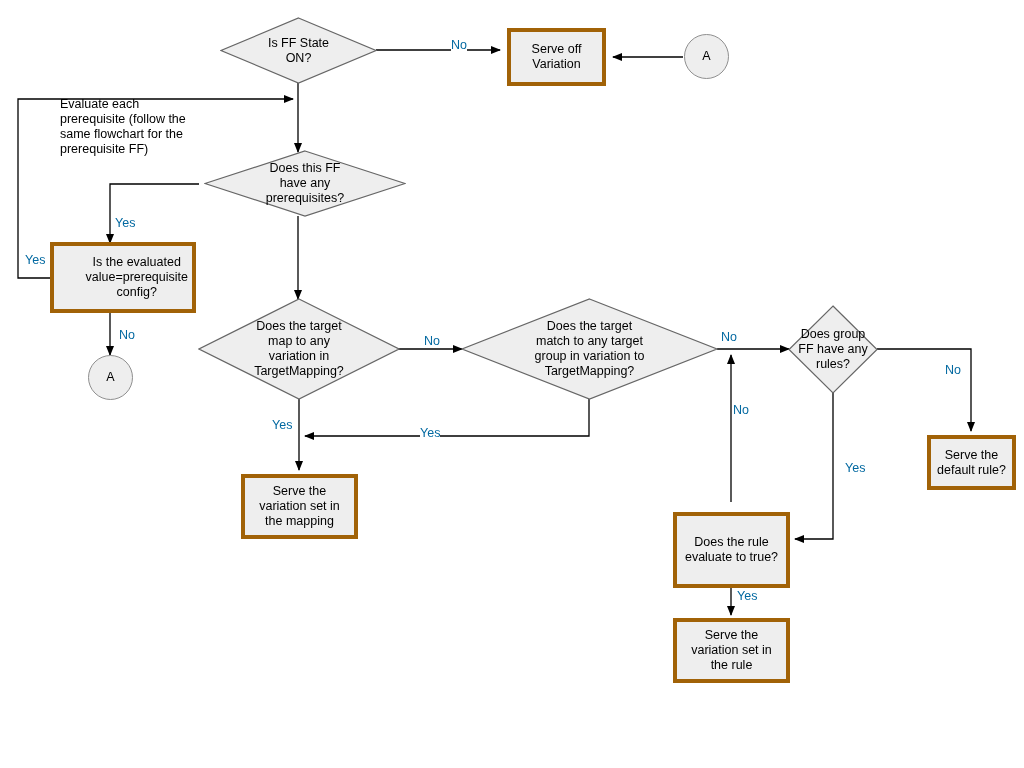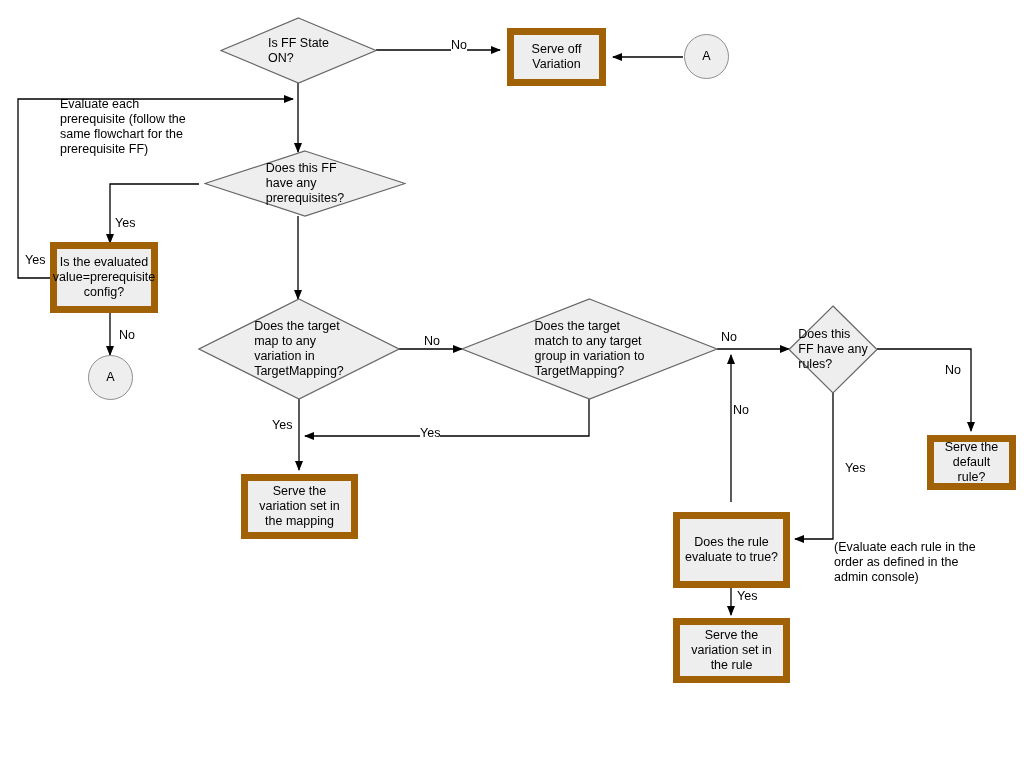--- a/index.html
+++ b/index.html
@@ -40,21 +40,21 @@
     line-height: 15px;
     z-index: 2;
   }
   .node .label {
     display: block;
     padding: 0 4px;
     white-space: pre-line;
   }
   .box {
     background: #eeeeee;
-    border: 7px solid #a16207;
+    border: 4px solid #a16207;
   }
   .circle {
     background: #eeeeee;
     border: 1px solid #8f8f8f;
     border-radius: 50%;
   }
   .diamond-wrap {
     position: absolute;
     z-index: 2;
   }
@@ -66,40 +66,41 @@
   }
   .diamond-wrap .label {
     position: absolute;
     left: 0;
     top: 0;
     width: 100%;
     height: 100%;
     display: flex;
     align-items: center;
     justify-content: center;
+    text-align: center;
     font-size: 12.5px;
     line-height: 15px;
     color: #000;
     white-space: pre-line;
   }
   .note {
     position: absolute;
     font-size: 12.5px;
     line-height: 15px;
     color: #000000;
     white-space: pre-line;
     z-index: 3;
     background: transparent;
     padding-left: 41px;
   }
   .edge-label {
     position: absolute;
     font-size: 12.5px;
     line-height: 14px;
-    color: #000000;
+    color: #0369a1;
     z-index: 3;
     background: #ffffff;
     white-space: nowrap;
   }
 </style>
 </head>
 <body>
 
 <div id="canvas">
 
@@ -177,31 +178,31 @@
     <div class="label">Does the target
 match to any target
 group in variation to
 TargetMapping?</div>
   </div>
 
   <div class="diamond-wrap" style="left:788px; top:305px; width:90px; height:89px;">
     <svg width="90" height="89" viewBox="0 0 90 89" xmlns="http://www.w3.org/2000/svg">
       <polygon points="45,1 89,44.5 45,88 1,44.5" fill="#eeeeee" stroke="#666666" stroke-width="1.2"></polygon>
     </svg>
-    <div class="label">Does this
+    <div class="label">Does group
 FF have any
 rules?</div>
   </div>
 
   <div class="node box" style="left:507px; top:28px; width:99px; height:58px;">
     <span class="label">Serve off
 Variation</span>
   </div>
 
-  <div class="node box" style="left:50px; top:242px; width:108px; height:71px;">
+  <div class="node box" style="left:50px; top:242px; width:146px; height:71px;justify-content:flex-end;">
     <span class="label">Is the evaluated
 value=prerequisite
 config?</span>
   </div>
 
   <div class="node box" style="left:241px; top:474px; width:117px; height:65px;">
     <span class="label">Serve the
 variation set in
 the mapping</span>
   </div>
@@ -228,23 +229,20 @@
 
   <div class="node circle" style="left:88px; top:355px; width:45px; height:45px;">
     <span class="label">A</span>
   </div>
 
   <div class="note" style="left:19px; top:97px; width:200px;">Evaluate each
 prerequisite (follow the
 same flowchart for the
 prerequisite FF)</div>
 
-  <div class="note" style="left:793px; top:540px; width:160px;">(Evaluate each rule in the
-order as defined in the
-admin console)</div>
 
   <div class="edge-label" style="left:451px; top:38px;">No</div>
 
   <div class="edge-label" style="left:115px; top:216px;">Yes</div>
 
   <div class="edge-label" style="left:25px; top:253px;">Yes</div>
 
   <div class="edge-label" style="left:119px; top:328px;">No</div>
 
   <div class="edge-label" style="left:424px; top:334px;">No</div>

